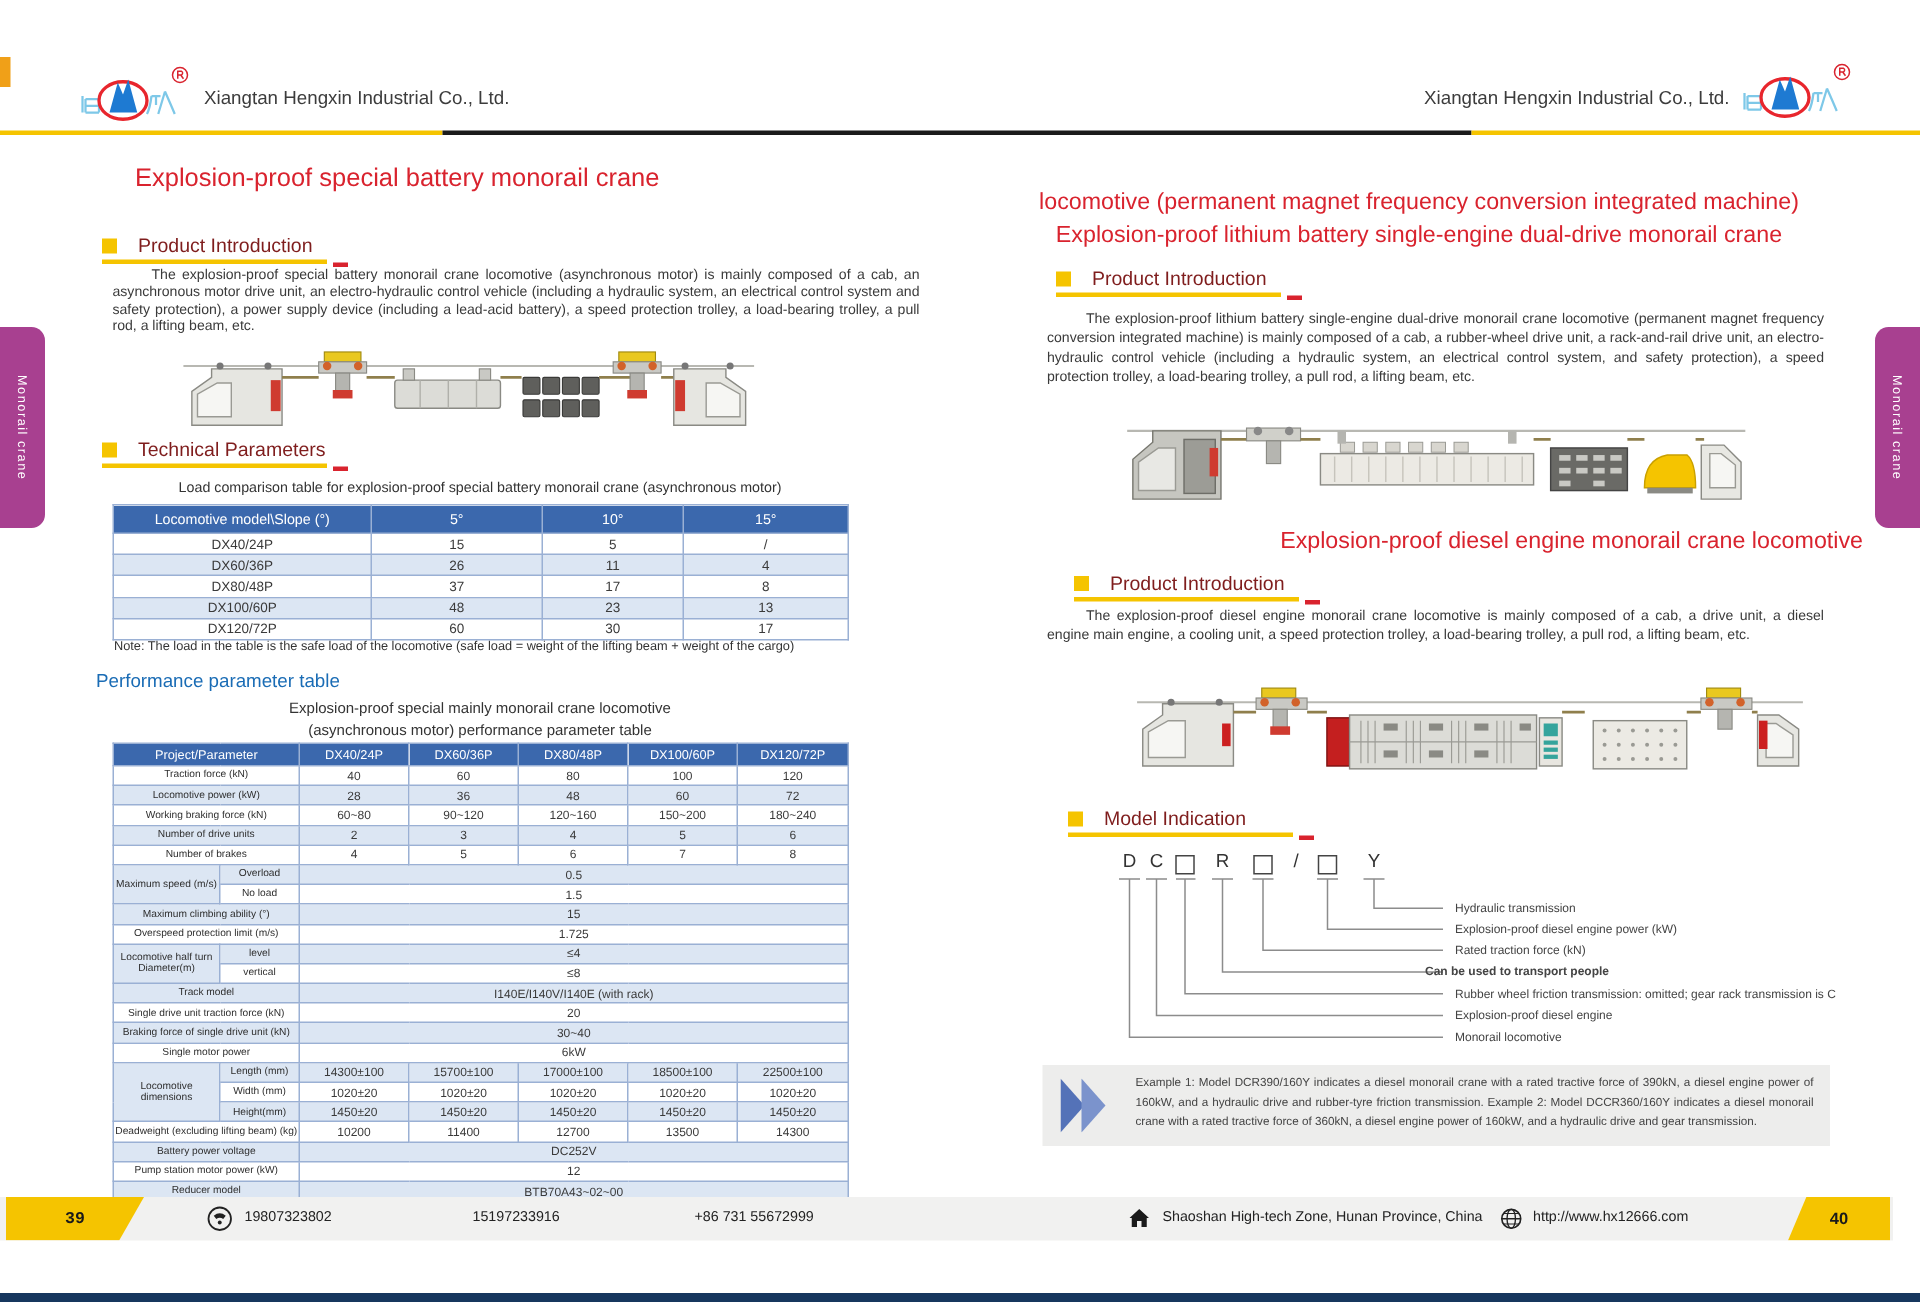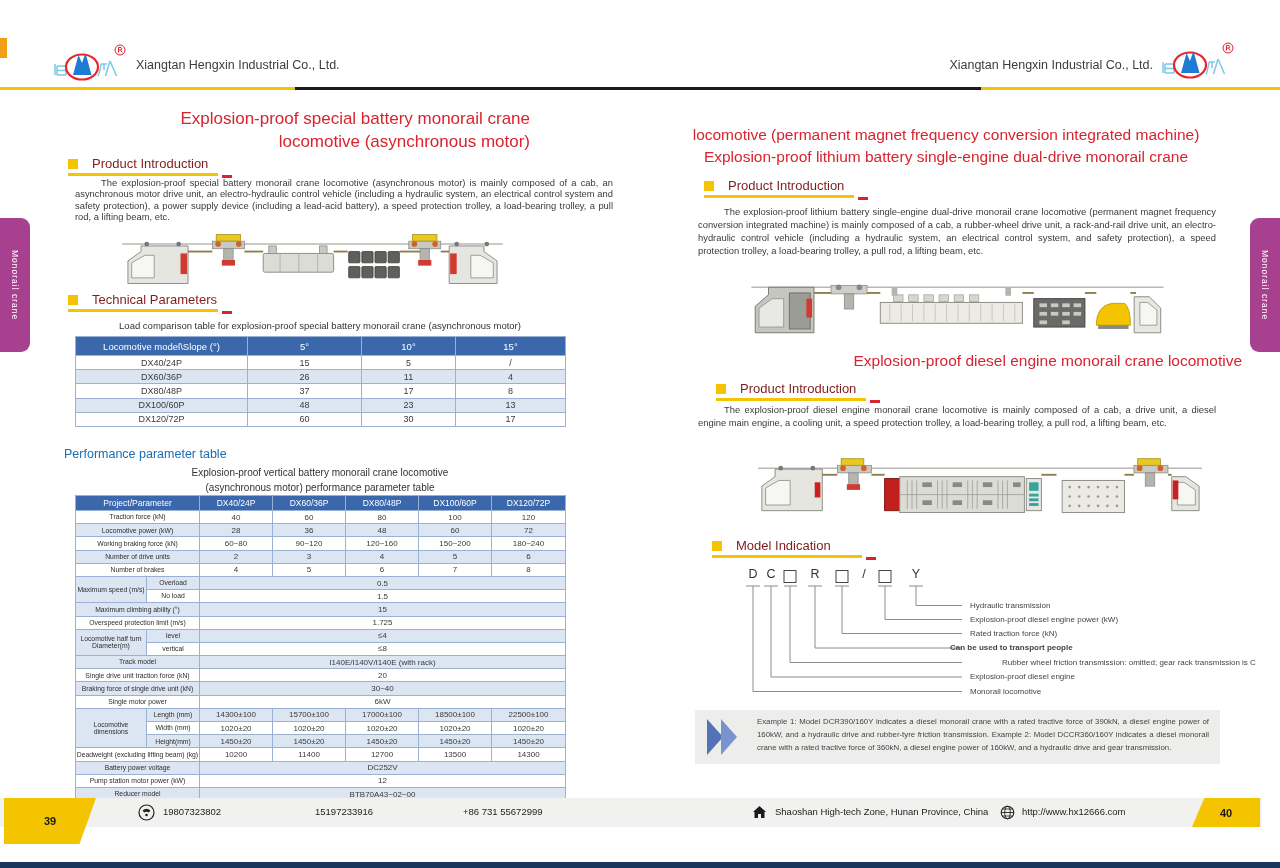--- a/index.html
+++ b/index.html
@@ -10,21 +10,21 @@
   .company{font-size:12.5px;color:#3c3c3c;}
   .divider-y{background:#f5c400;height:3px;}
   .divider-b{background:#1b1b1b;height:3px;}
   .corner-strip{background:#f0a018;}
   
   .side-tab{width:30px;height:134px;background:#a84090;color:#fff;display:flex;align-items:center;justify-content:center;}
   .side-tab.left{border-radius:0 9px 9px 0;}
   .side-tab.right{border-radius:9px 0 0 9px;}
   .vtext{writing-mode:vertical-rl;font-size:8.5px;letter-spacing:1px;}
   
-  .main-title{color:#d9232e;text-align:right;font-size:17px;line-height:1.35;}
+  .main-title{color:#d9232e;text-align:left;font-size:17px;line-height:1.35;}
   .main-title2{color:#d9232e;text-align:center;font-size:15.5px;line-height:1.4;}
   .red-title{color:#d9232e;text-align:right;font-size:15.5px;}
   .sec{color:#7f1d1d;font-size:13px;padding-left:24px;}
   .sec .bullet{position:absolute;left:0;top:3px;width:10px;height:10px;background:#f5c400;}
   .ubar{position:absolute;left:0;top:17px;display:flex;align-items:flex-start;}
   .ubar .y{display:block;width:150px;height:2.5px;background:#f5c400;}
   .ubar .r{display:block;width:10px;height:2.5px;background:#d9232e;margin-left:4px;margin-top:2px;}
   .plain-blue{color:#1a6cb5;font-size:12.5px;}
   .para{font-size:9.4px;text-align:justify;text-indent:26px;color:#3a3a3a;}
   .lh-tight{line-height:1.2;}
@@ -91,21 +91,20 @@
 
   <div class="abs side-tab left" style="left:0;top:218px;">
     <span class="vtext">Monorail crane</span>
   </div>
   <div class="abs side-tab right" style="left:1250px;top:218px;">
     <span class="vtext">Monorail crane</span>
   </div>
 
   <div class="abs main-title" style="left:90px;top:108px;width:440px;">
     <div>Explosion-proof special battery monorail crane</div>
-    <div>locomotive (asynchronous motor)</div>
   </div>
 
   <div class="abs sec" style="left:68px;top:156px;">
     <span class="bullet"></span>
     <span>Product Introduction</span>
     <span class="ubar">
         <i class="y"></i>
         <i class="r"></i>
       </span>
   </div>
@@ -212,25 +211,26 @@
         </tr>
         <tr>
           <td>DX120/72P</td>
           <td>60</td>
           <td>30</td>
           <td>17</td>
         </tr>
       </tbody>
   </table>
 
+  <div class="abs note" style="left:76px;top:425px;width:500px;">Note: The load in the table is the safe load of the locomotive (safe load = weight of the lifting beam + weight of the cargo)</div>
 
   <div class="abs plain-blue" style="left:64px;top:447px;">Performance parameter table</div>
 
   <div class="abs caption2" style="left:75px;top:466px;width:490px;">
-    <div>Explosion-proof vertical battery monorail crane locomotive</div>
+    <div>Explosion-proof special mainly monorail crane locomotive</div>
     <div>(asynchronous motor) performance parameter table</div>
   </div>
 
   <table id="perf-table" class="abs" style="left:75px;top:495px;">
     <colgroup>
         <col style="width:71px">
         <col style="width:53px">
         <col style="width:73px">
         <col style="width:73px">
         <col style="width:73px">
@@ -581,35 +581,35 @@
       <path d="M842 586 V633.5 H962"></path>
       <path d="M885 586 V619.5 H962"></path>
       <path d="M916 586 V605.5 H962"></path>
     </g>
   </svg>
   <div id="model-labels">
       <span class="model-label" style="left: 970px; top: 600.5px;">Hydraulic transmission</span>
       <span class="model-label" style="left: 970px; top: 614.5px;">Explosion-proof diesel engine power (kW)</span>
       <span class="model-label" style="left: 970px; top: 628.5px;">Rated traction force (kN)</span>
       <span class="model-label" style="left: 950px; top: 643px; font-weight: bold;">Can be used to transport people</span>
-      <span class="model-label" style="left: 970px; top: 657.5px; margin-left: 32px;">Rubber wheel friction transmission: omitted; gear rack transmission is C</span>
+      <span class="model-label" style="left: 970px; top: 657.5px;">Rubber wheel friction transmission: omitted; gear rack transmission is C</span>
       <span class="model-label" style="left: 970px; top: 672px;">Explosion-proof diesel engine</span>
       <span class="model-label" style="left: 970px; top: 686.5px;">Monorail locomotive</span>
     </div>
 
   <div class="abs example" style="left:695px;top:710px;width:525px;height:54px;">
     <svg class="abs" style="left:12px;top:9px;" width="42" height="36" viewBox="0 0 42 36">
       <polygon points="0,0 16,18 0,36" fill="#5472b8"></polygon>
       <polygon points="14,0 30,18 14,36" fill="#7b93cc"></polygon>
     </svg>
     <div class="abs example-text" style="left:62px;top:6px;width:452px;">Example 1: Model DCR390/160Y indicates a diesel monorail crane with a rated tractive force of 390kN, a diesel engine power of 160kW, and a hydraulic drive and rubber-tyre friction transmission. Example 2: Model DCCR360/160Y indicates a diesel monorail crane with a rated tractive force of 360kN, a diesel engine power of 160kW, and a hydraulic drive and gear transmission.</div>
   </div>
 
   <div class="abs footer-band" style="left:0;top:798px;width:1262px;height:29px;"></div>
-  <div class="pg" style="left:4px;top:798px;width:92px;height:46px;clip-path:polygon(0 0,100% 0,82% 100%,0 100%);">
+  <div class="pg" style="left:4px;top:798px;width:92px;height:29px;clip-path:polygon(0 0,100% 0,82% 100%,0 100%);font-family:Liberation Mono, monospace;">
     <span>39</span>
   </div>
 
   <svg class="abs" style="left:138px;top:804px;" width="17" height="17" viewBox="0 0 17 17">
     <circle cx="8.5" cy="8.5" r="7.5" fill="none" stroke="#222" stroke-width="1.2"></circle>
     <path d="M4.5 6.5 Q8.5 3.2 12.5 6.5 L10.8 8.6 Q8.5 7 6.2 8.6 Z" fill="#222"></path>
     <circle cx="8.5" cy="11" r="1.3" fill="#222"></circle>
   </svg>
   <div class="abs foot-text" style="left:163px;top:806px;">19807323802</div>
   <div class="abs foot-text" style="left:315px;top:806px;">15197233916</div>

